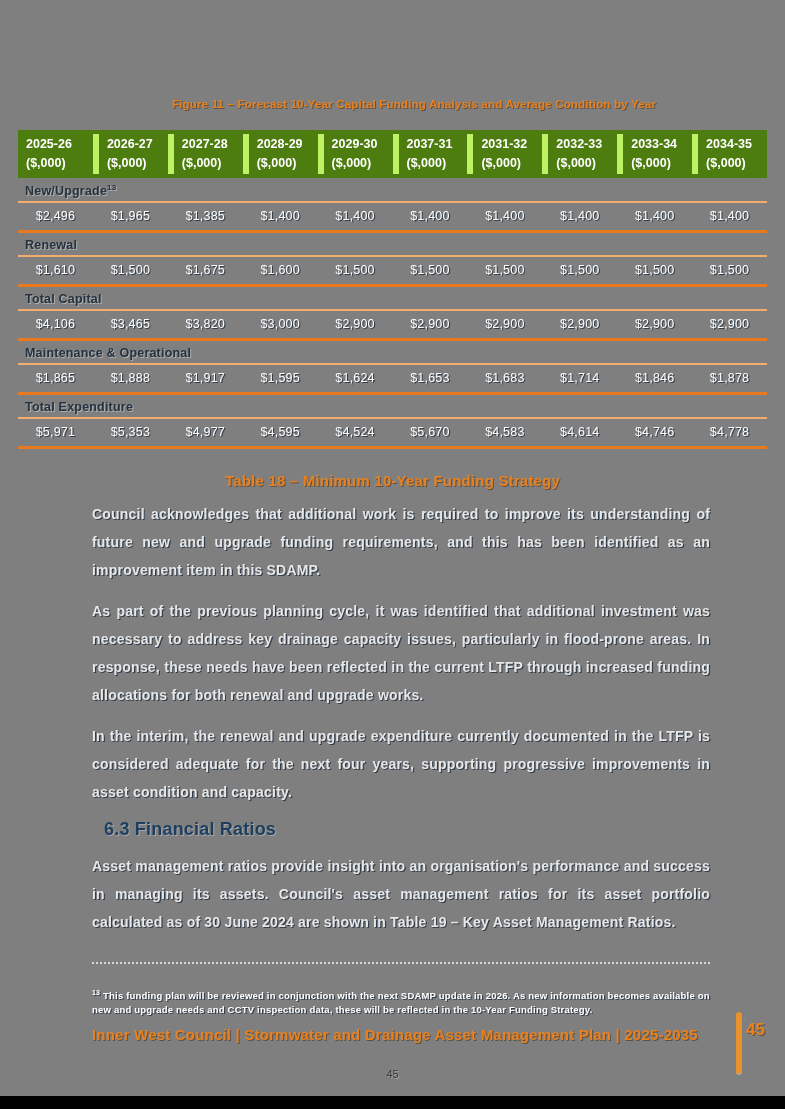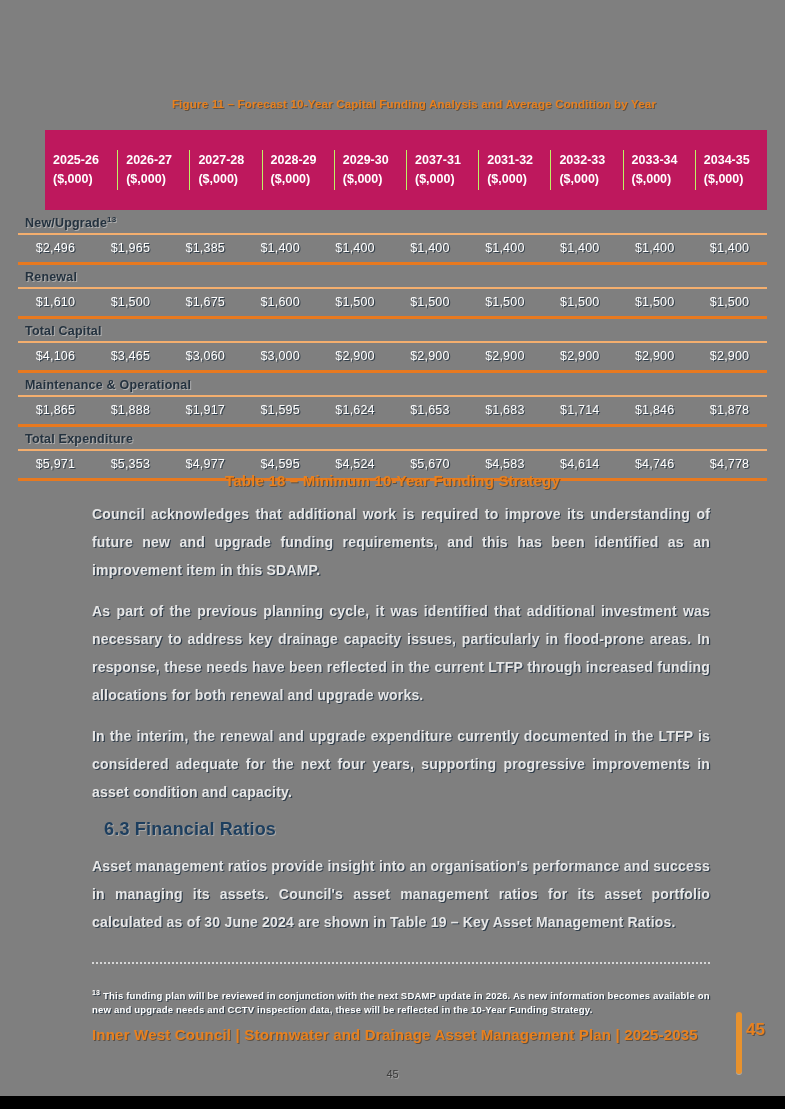--- a/index.html
+++ b/index.html
@@ -19,26 +19,26 @@
 
   .figure-caption{
     position:absolute;top:98px;left:0;right:0;
     text-align:center;font-size:11.5px;font-weight:bold;letter-spacing:.2px;padding-left:43px;
   }
 
   
   .ftable{position:absolute;left:18px;top:130px;width:749px;}
   .thead{
     display:grid;grid-template-columns:repeat(10,1fr);
-    background:#be185d;padding:20px 0;margin-left:27px;
+    background:#4d7c0f;padding:4px 0;
   }
   .hcell{
     padding:1px 4px 1px 8px;
     color:#ffffff;font-weight:bold;font-size:12.5px;line-height:19px;
-    border-left:1px solid #bef264;
+    border-left:6px solid #bef264;
   }
   .hcell:first-child{border-left:none;}
   .hcell span{display:block;}
   .label-row{
     padding:5px 0 3px 7px;font-size:12.5px;font-weight:bold;letter-spacing:.2px;
   }
   .label-row sup{font-size:8px;font-weight:bold;}
   .value-row{
     display:grid;grid-template-columns:repeat(10,1fr);
     border-top:2px solid #f3ae6e;
@@ -177,21 +177,21 @@
           <div class="vcell ghost">$1,500</div>
           <div class="vcell ghost">$1,500</div>
           <div class="vcell ghost">$1,500</div>
           <div class="vcell ghost">$1,500</div>
           <div class="vcell ghost">$1,500</div>
         </div>
         <div class="label-row dark"><span>Total Capital</span></div>
         <div class="value-row">
           <div class="vcell ghost">$4,106</div>
           <div class="vcell ghost">$3,465</div>
-          <div class="vcell ghost">$3,060</div>
+          <div class="vcell ghost">$3,820</div>
           <div class="vcell ghost">$3,000</div>
           <div class="vcell ghost">$2,900</div>
           <div class="vcell ghost">$2,900</div>
           <div class="vcell ghost">$2,900</div>
           <div class="vcell ghost">$2,900</div>
           <div class="vcell ghost">$2,900</div>
           <div class="vcell ghost">$2,900</div>
         </div>
         <div class="label-row dark"><span>Maintenance &amp; Operational</span></div>
         <div class="value-row">

